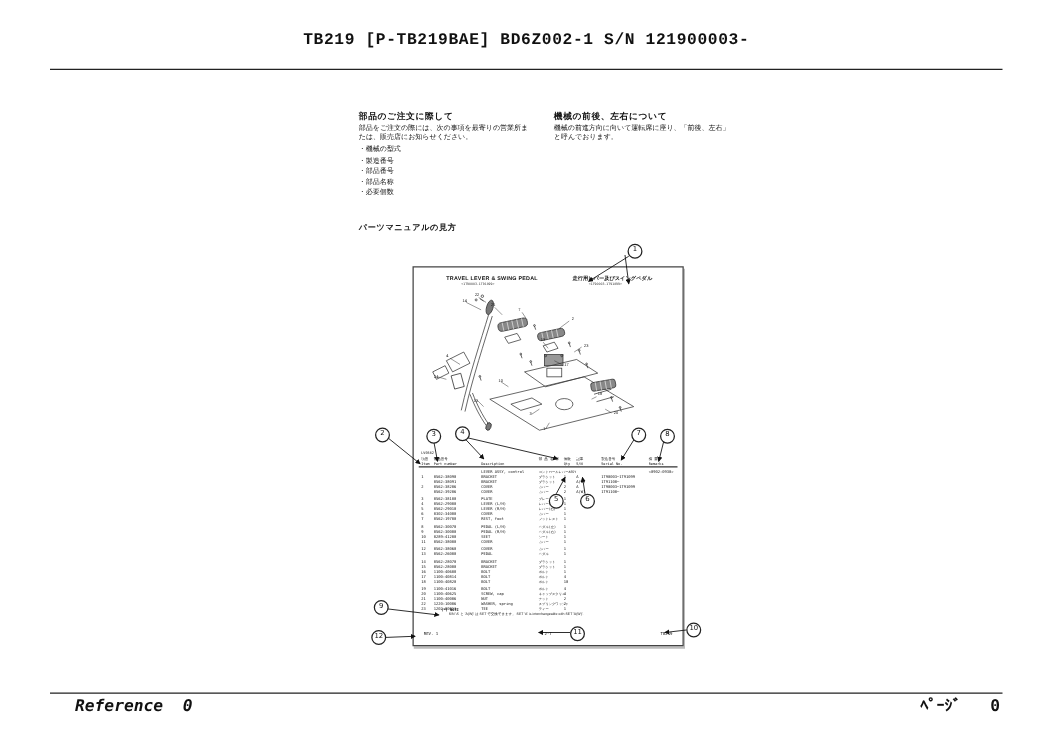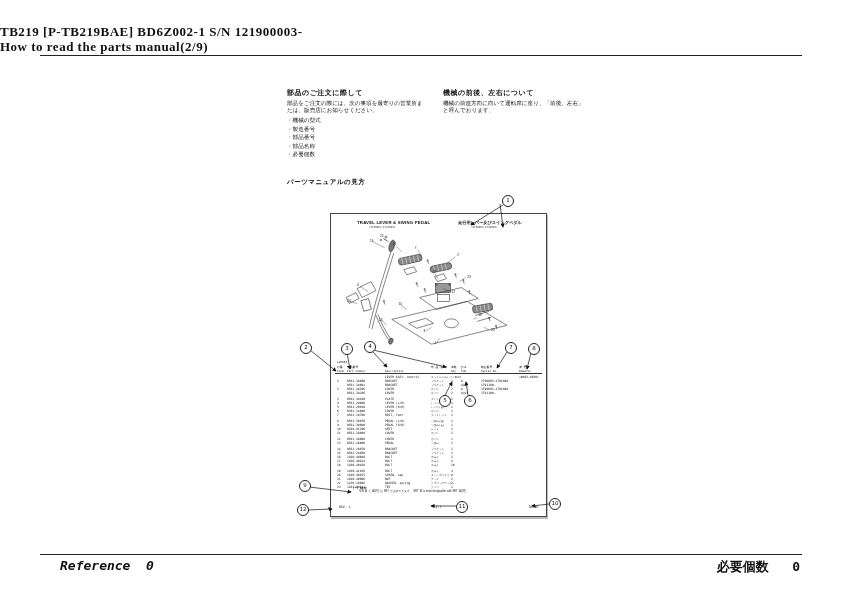--- a/index.html
+++ b/index.html
@@ -2,21 +2,21 @@
 <html><head>
 <meta charset="utf-8">
 <style>
   html,body{margin:0;padding:0;background:#e8e8e8;}
   #page{position:relative;width:842px;height:596px;background:#fff;overflow:hidden;
         font-family:"Liberation Sans",sans-serif;color:#111;}
   .mono{font-family:"DejaVu Sans Mono",monospace;}
   .abs{position:absolute;}
   .hr{position:absolute;left:40px;right:40px;height:0;border-top:1.2px solid #222;}
   
-  .hline{position:absolute;width:100%;font-family:Liberation Serif, serif;
+  .hline{position:absolute;width:100%;text-align:center;font-family:Liberation Mono, monospace;
          font-weight:bold;font-size:13px;letter-spacing:0.5px;white-space:pre;}
   
   .sec-h{font-weight:bold;font-size:7px;letter-spacing:0.5px;}
   .sec-b{font-size:5.6px;line-height:7px;margin-top:2px;}
   .sec-items{font-size:5.6px;line-height:8.6px;margin-top:2px;}
   
   #sample{position:absolute;left:330px;top:213px;width:215px;height:302px;background:#fff;
           border:1px solid #444;box-shadow:1px 2px 0 #bbb;}
   #sample .t-en{position:absolute;left:26px;top:6px;font-size:4.3px;font-weight:bold;letter-spacing:0.2px;}
   #sample .t-en-s{position:absolute;left:38px;top:12px;font-size:2.6px;color:#333;}
@@ -40,21 +40,20 @@
   #arrows line{stroke:#111;stroke-width:0.7;}
   
   .foot{position:absolute;top:558px;font-family:"DejaVu Sans Mono",monospace;font-weight:bold;font-size:13px;white-space:pre;}
 </style>
 </head>
 <body>
 
 <div id="page">
 
   <div class="hline" style="top:24px;">TB219 [P-TB219BAE] BD6Z002-1 S/N 121900003-</div>
-  <div class="hline" style="top:39px;">How to read the parts manual(2/9)</div>
   <div class="hr" style="top:55px;"></div>
 
   <div class="abs" style="left:287px;top:88px;width:152px;">
     <div class="sec-h">部品のご注文に際して</div>
     <div class="sec-b">
       <div>部品をご注文の際には、次の事項を最寄りの営業所ま</div>
       <div>たは、販売店にお知らせください。</div>
     </div>
     <div class="sec-items">
         <div>・機械の型式</div>
@@ -392,21 +391,21 @@
       <line x1="507" y1="352" x2="497" y2="368" marker-end="url(#ah)"></line>
       <line x1="531" y1="353" x2="527" y2="369" marker-end="url(#ah)"></line>
       <line x1="309" y1="487" x2="351" y2="492" marker-end="url(#ah)"></line>
       <line x1="549" y1="504" x2="532" y2="506" marker-end="url(#ah)"></line>
       <line x1="456" y1="506" x2="431" y2="506" marker-end="url(#ah)"></line>
       <line x1="307" y1="510" x2="332" y2="509" marker-end="url(#ah)"></line>
     </svg>
 
   <div class="hr" style="top:554px;"></div>
   <div class="foot" style="left:60px;font-style:italic;"><span>Reference</span>  <span>0</span></div>
-  <div class="foot" style="right:42px;"><span>必要個数</span>   <span>0</span></div>
+  <div class="foot" style="right:42px;"><span>ﾍﾟｰｼﾞ</span>   <span>0</span></div>
 
 <div class="callout" style="left: 502px; top: 195px;">1</div>
     <div class="callout" style="left: 300px; top: 342px;">2</div>
     <div class="callout" style="left: 341px; top: 343px;">3</div>
     <div class="callout" style="left: 364px; top: 341px;">4</div>
     <div class="callout" style="left: 439px; top: 395px;">5</div>
     <div class="callout" style="left: 464px; top: 395px;">6</div>
     <div class="callout" style="left: 505px; top: 342px;">7</div>
     <div class="callout" style="left: 528px; top: 343px;">8</div>
     <div class="callout" style="left: 299px; top: 480px;">9</div>

